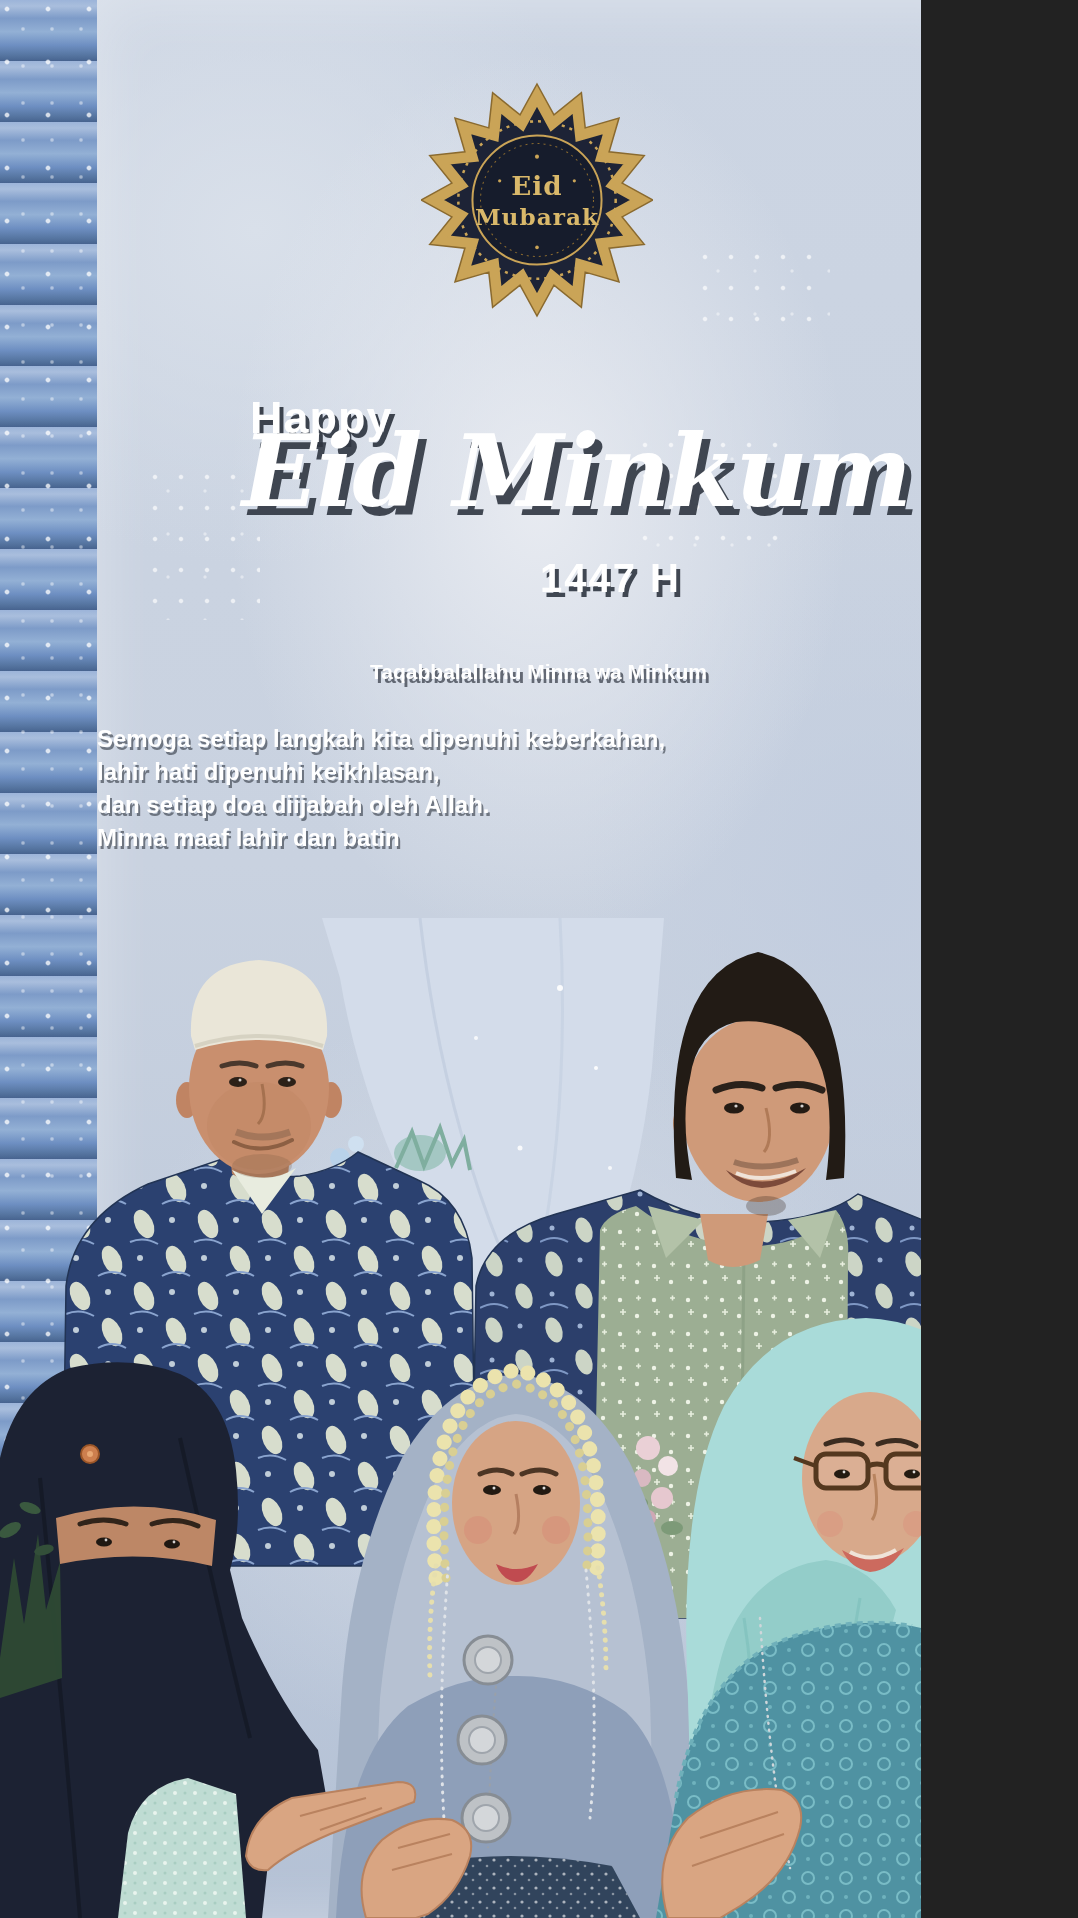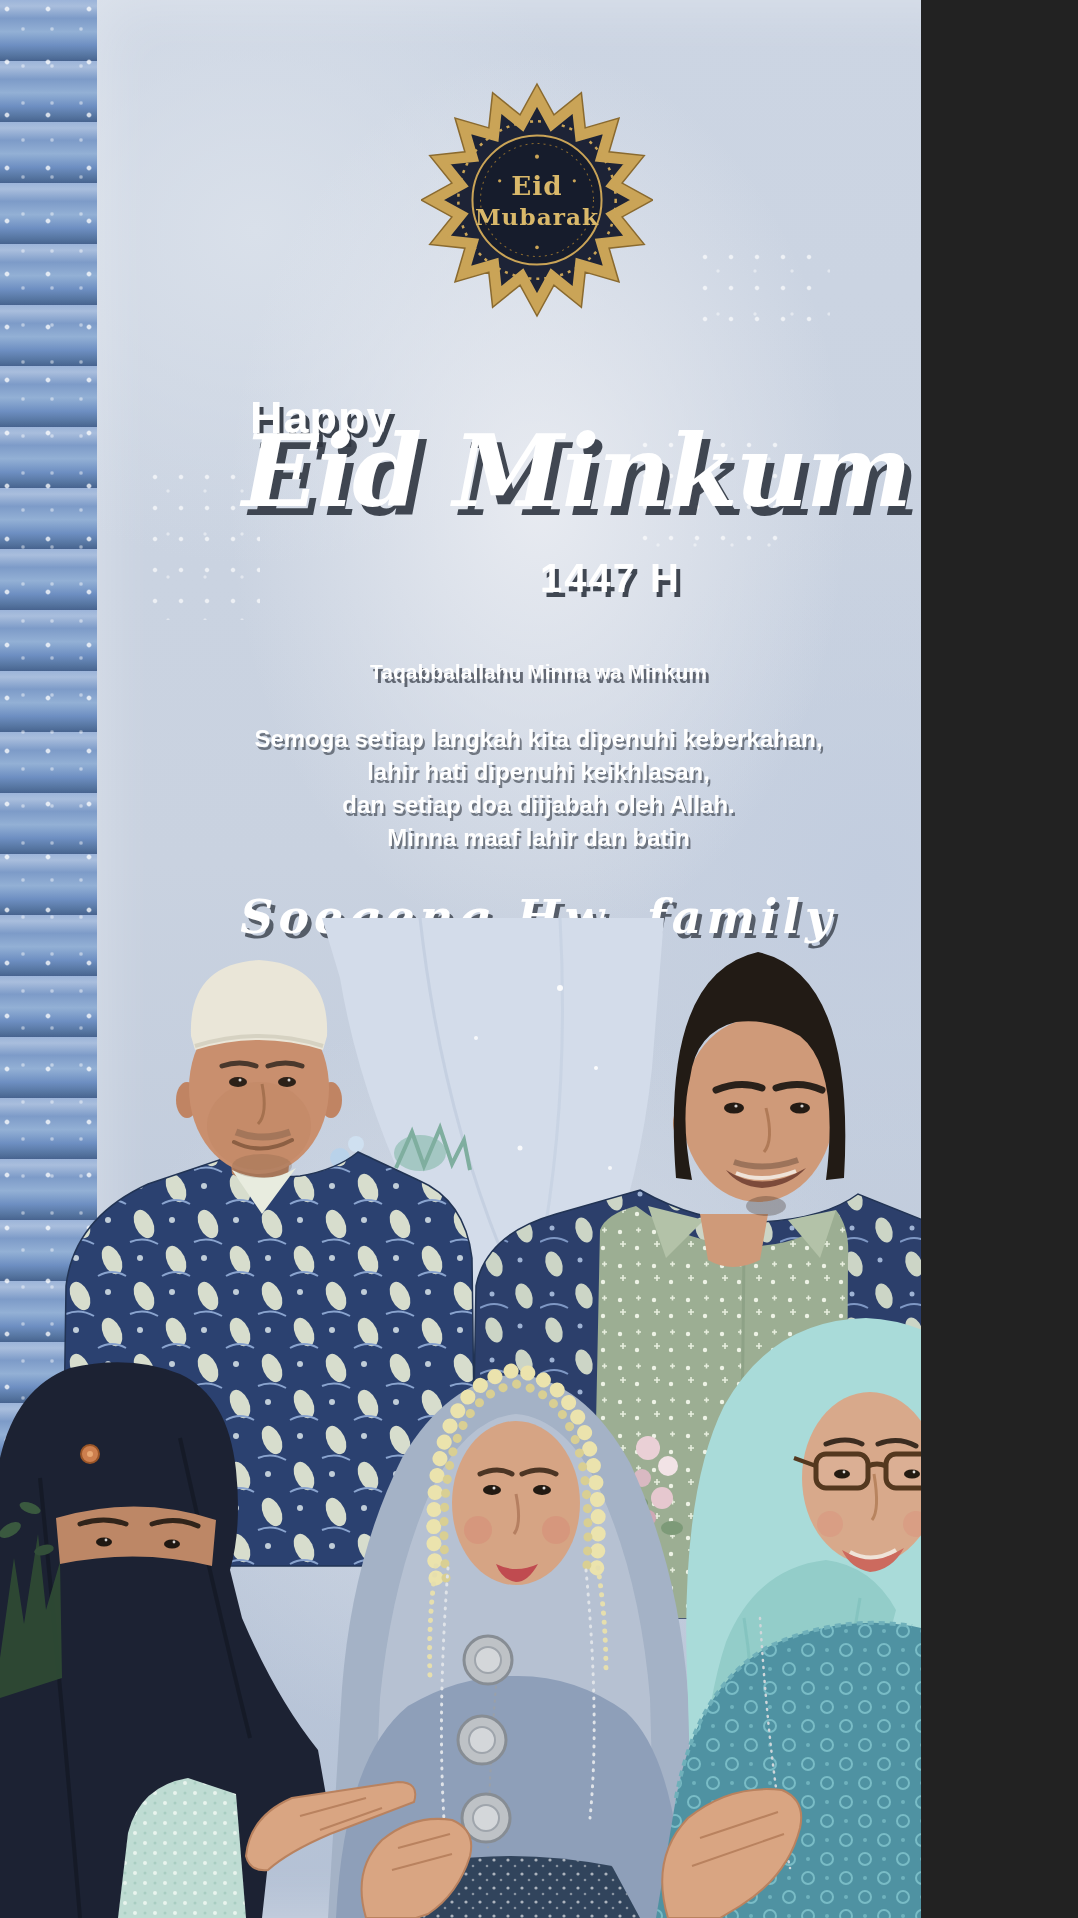--- a/index.html
+++ b/index.html
@@ -55,21 +55,21 @@
   .txt{position:absolute;color:#fff;white-space:nowrap;}
   #happy{left:250px;top:384px;font-size:45px;font-weight:bold;letter-spacing:1px;
     text-shadow:4px 5px 0 rgba(47,53,64,.92);margin-top:8px;}
   #title-script{left:242px;top:412px;font-family:"DejaVu Serif",serif;font-style:italic;
     font-weight:bold;font-size:100px;letter-spacing:-2px;
     text-shadow:7px 9px 0 rgba(47,53,64,.9);}
   #year{left:540px;top:556px;width:300px;font-size:40px;font-weight:bold;
     letter-spacing:2px;text-shadow:4px 5px 0 rgba(47,53,64,.9);}
   #salutation{left:97px;top:660px;width:883px;text-align:center;font-size:21px;font-weight:bold;
     text-shadow:3px 4px 0 rgba(47,53,64,.7);}
-  #message{left:97px;top:722px;width:883px;text-align:center;font-size:24px;font-weight:bold;
+  #message{left:97px;top:722px;width:883px;text-align:left;font-size:24px;font-weight:bold;
     line-height:33px;text-shadow:2px 3px 0 rgba(47,53,64,.6);}
   #signature{left:97px;top:890px;width:883px;text-align:center;font-family:"DejaVu Serif",serif;
     font-style:italic;font-weight:bold;font-size:46px;letter-spacing:5px;
     text-shadow:4px 5px 0 rgba(47,53,64,.75);}
   #ornament{position:absolute;left:421px;top:82px;width:232px;height:236px;}
   #family-photo{position:absolute;left:0;top:918px;width:1078px;height:1000px;}
   .badge-text{font-family:"DejaVu Serif",serif;font-weight:bold;fill:#d9b86a;}
 </style>
 </head>
 <body>
@@ -101,21 +101,20 @@
   <div id="happy" class="txt">Happy</div>
   <div id="title-script" class="txt">Eid Minkum</div>
   <div id="year" class="txt">1447 H</div>
   <div id="salutation" class="txt">Taqabbalallahu Minna wa Minkum</div>
   <div id="message" class="txt">
     <div>Semoga setiap langkah kita dipenuhi keberkahan,</div>
     <div>lahir hati dipenuhi keikhlasan,</div>
     <div>dan setiap doa diijabah oleh Allah.</div>
     <div>Minna maaf lahir dan batin</div>
   </div>
-  <div id="signature" class="txt">Soegeng Hw. family</div>
 
   <svg id="family-photo" viewBox="0 0 1078 1000">
     <defs>
       <pattern id="pbatik" width="64" height="72" patternUnits="userSpaceOnUse">
         <rect width="64" height="72" fill="#2b4170"></rect>
         <ellipse cx="16" cy="18" rx="9" ry="15" fill="#d7ddcd" transform="rotate(-25 16 18)"></ellipse>
         <ellipse cx="48" cy="54" rx="9" ry="15" fill="#d7ddcd" transform="rotate(-25 48 54)"></ellipse>
         <circle cx="44" cy="14" r="3" fill="#c0cdd8"></circle>
         <circle cx="12" cy="52" r="3" fill="#c0cdd8"></circle>
         <path d="M2,36 Q16,30 30,38" stroke="#8aa4cf" stroke-width="2" fill="none"></path>

